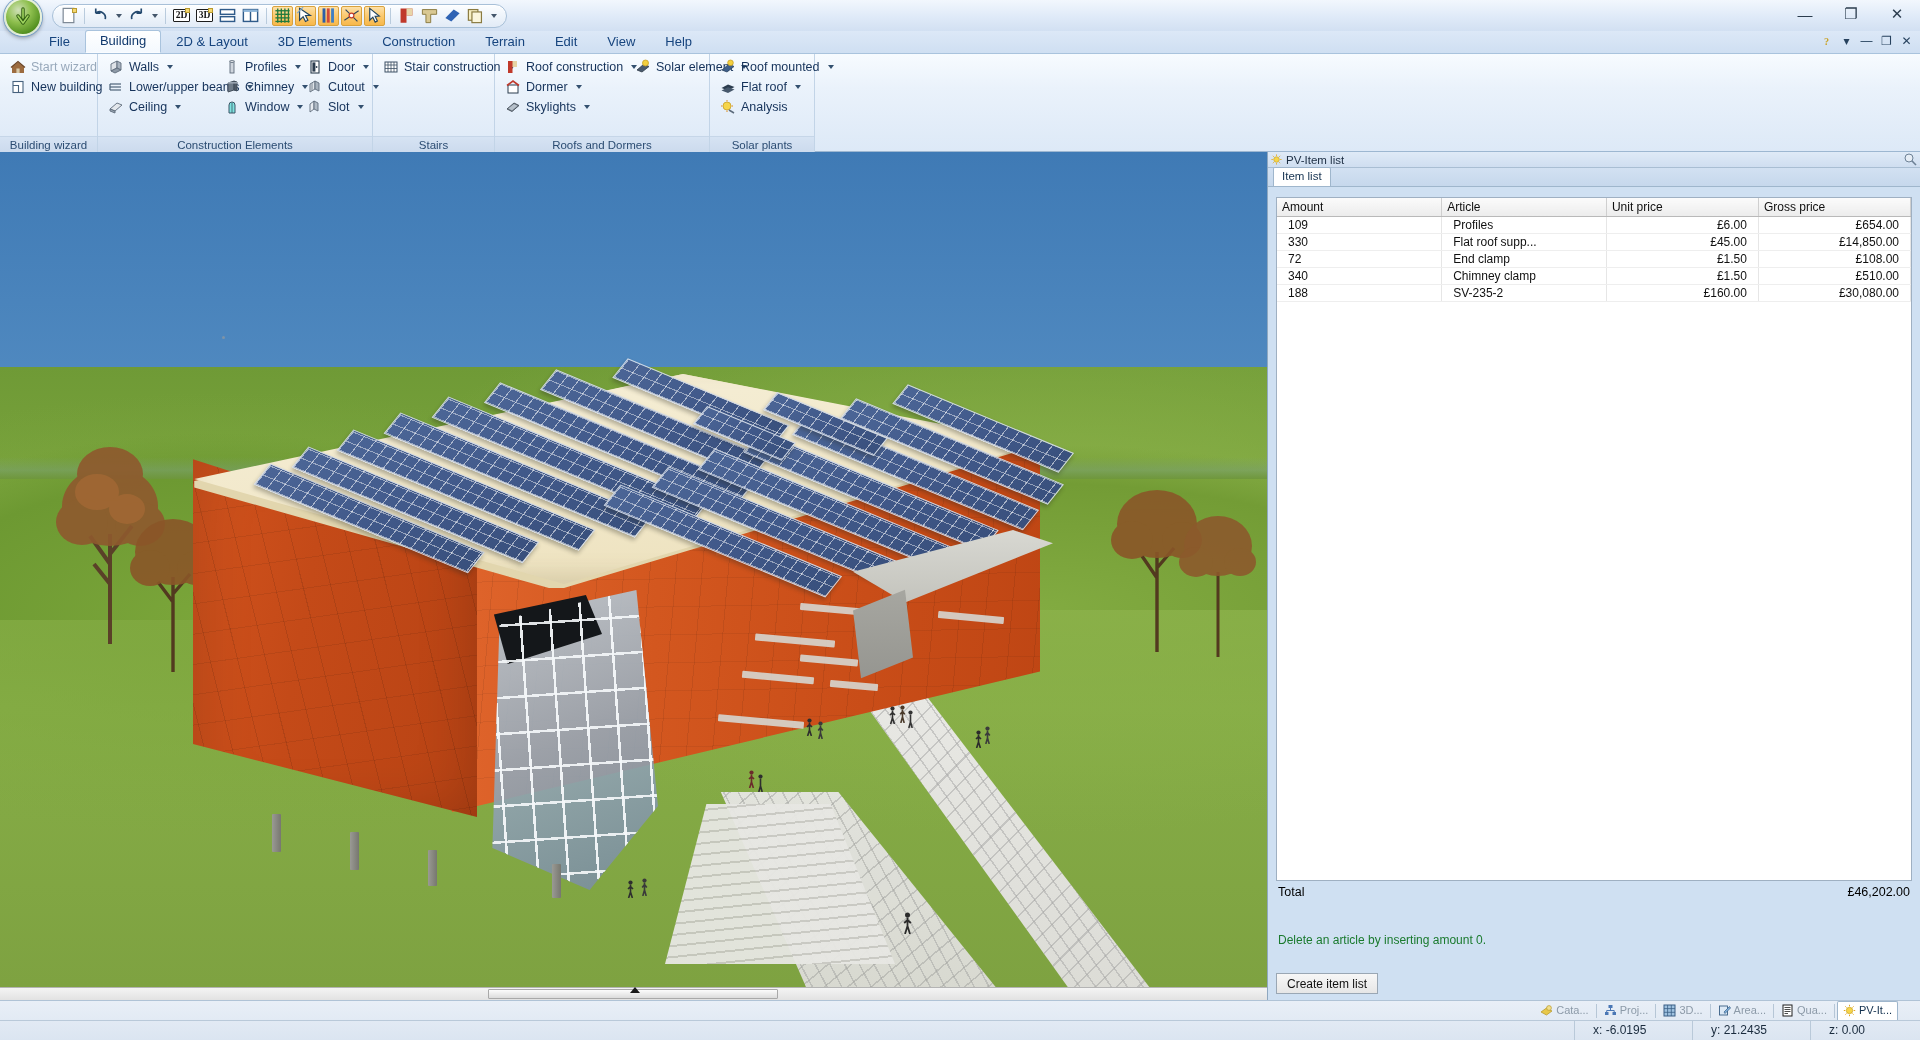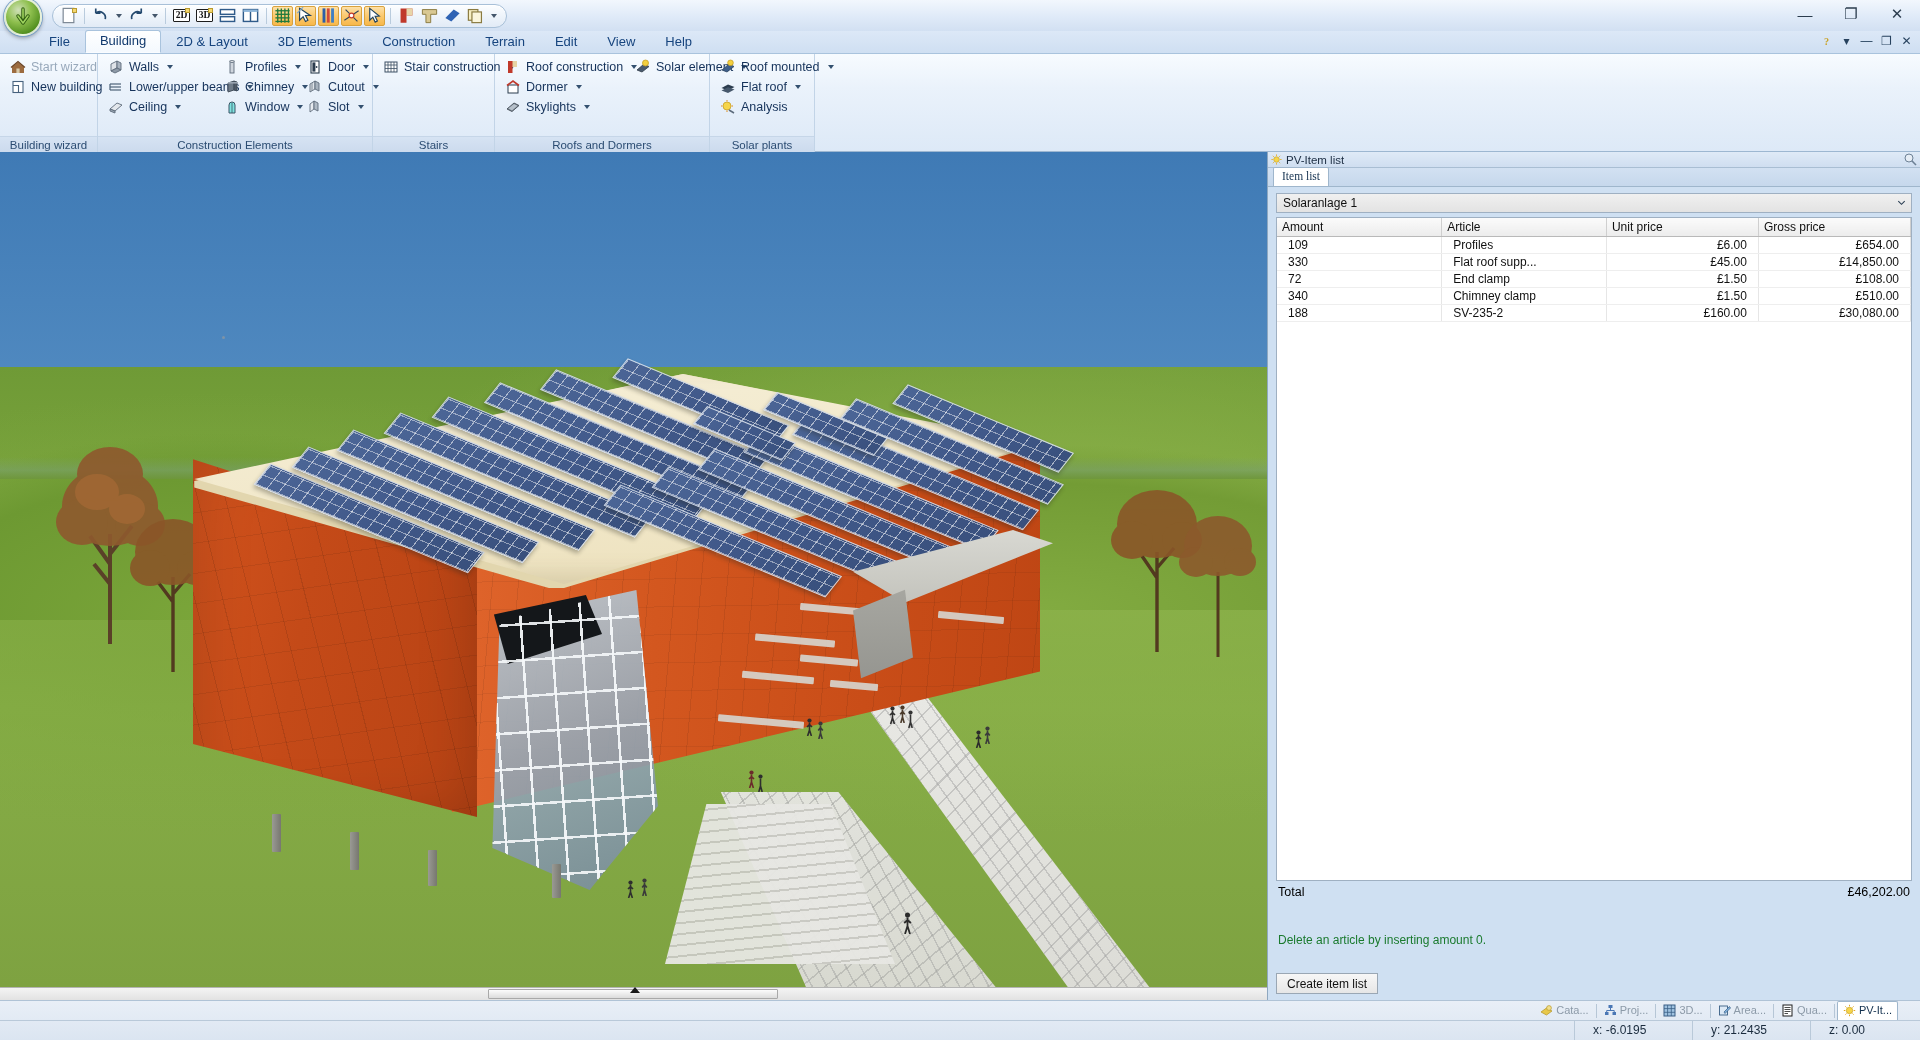--- a/index.html
+++ b/index.html
@@ -305,21 +305,21 @@
   .pvtitle .pin { margin-left:auto; width:13px;height:13px; cursor:pointer;}
   .pvtabs {
     height: 19px; flex:0 0 19px; display:flex; align-items:flex-end;
     padding-left: 5px;
     background: linear-gradient(180deg,#d2e1f2,#c6d8ec);
     border-bottom:1px solid #9fb6cc;
   }
   .pvtab {
     font-size:11.5px; padding:1px 8px 2px; color:#14314f; cursor:pointer;
     background:#fff; border:1px solid #9fb6cc; border-bottom:none;
-    border-radius:2px 2px 0 0; line-height:15px;font-family:Liberation Serif, serif;
+    border-radius:2px 2px 0 0; line-height:15px;
   }
   .pvinner { flex:1; display:flex; flex-direction:column; padding: 6px 8px 0; min-height:0;}
   .pvselect {
     height: 20px; flex:0 0 20px; display:flex; align-items:center;
     padding: 0 4px 0 6px; font-size:12px; color:#101010;
     background: linear-gradient(180deg,#f0f0f0,#e3e3e3);
     border:1px solid #9fb0c2; cursor:pointer;
   }
   .pvselect .cv { margin-left:auto; color:#2d4055; font-size:10px;}
   .pvtablewrap {
@@ -955,28 +955,20 @@
             </svg>
         </span>
       </div>
 
       <div class="pvtabs">
         <div class="pvtab">Item list</div>
       </div>
 
       <div class="pvinner">
 
-        <div class="pvselect">
-          <span>Solaranlage 1</span>
-          <span class="cv">
-            <svg viewBox="0 0 12 12" width="11" height="11">
-                <path d="M2.5 4.5 L6 8 L9.5 4.5" stroke="#2d4055" stroke-width="1.2" fill="none"></path>
-              </svg>
-          </span>
-        </div>
 
         <div class="pvtablewrap">
           <table class="pvtbl">
             <colgroup>
                 <col style="width:26%">
                 <col style="width:26%">
                 <col style="width:24%">
                 <col style="width:24%">
               </colgroup>
             <thead>

